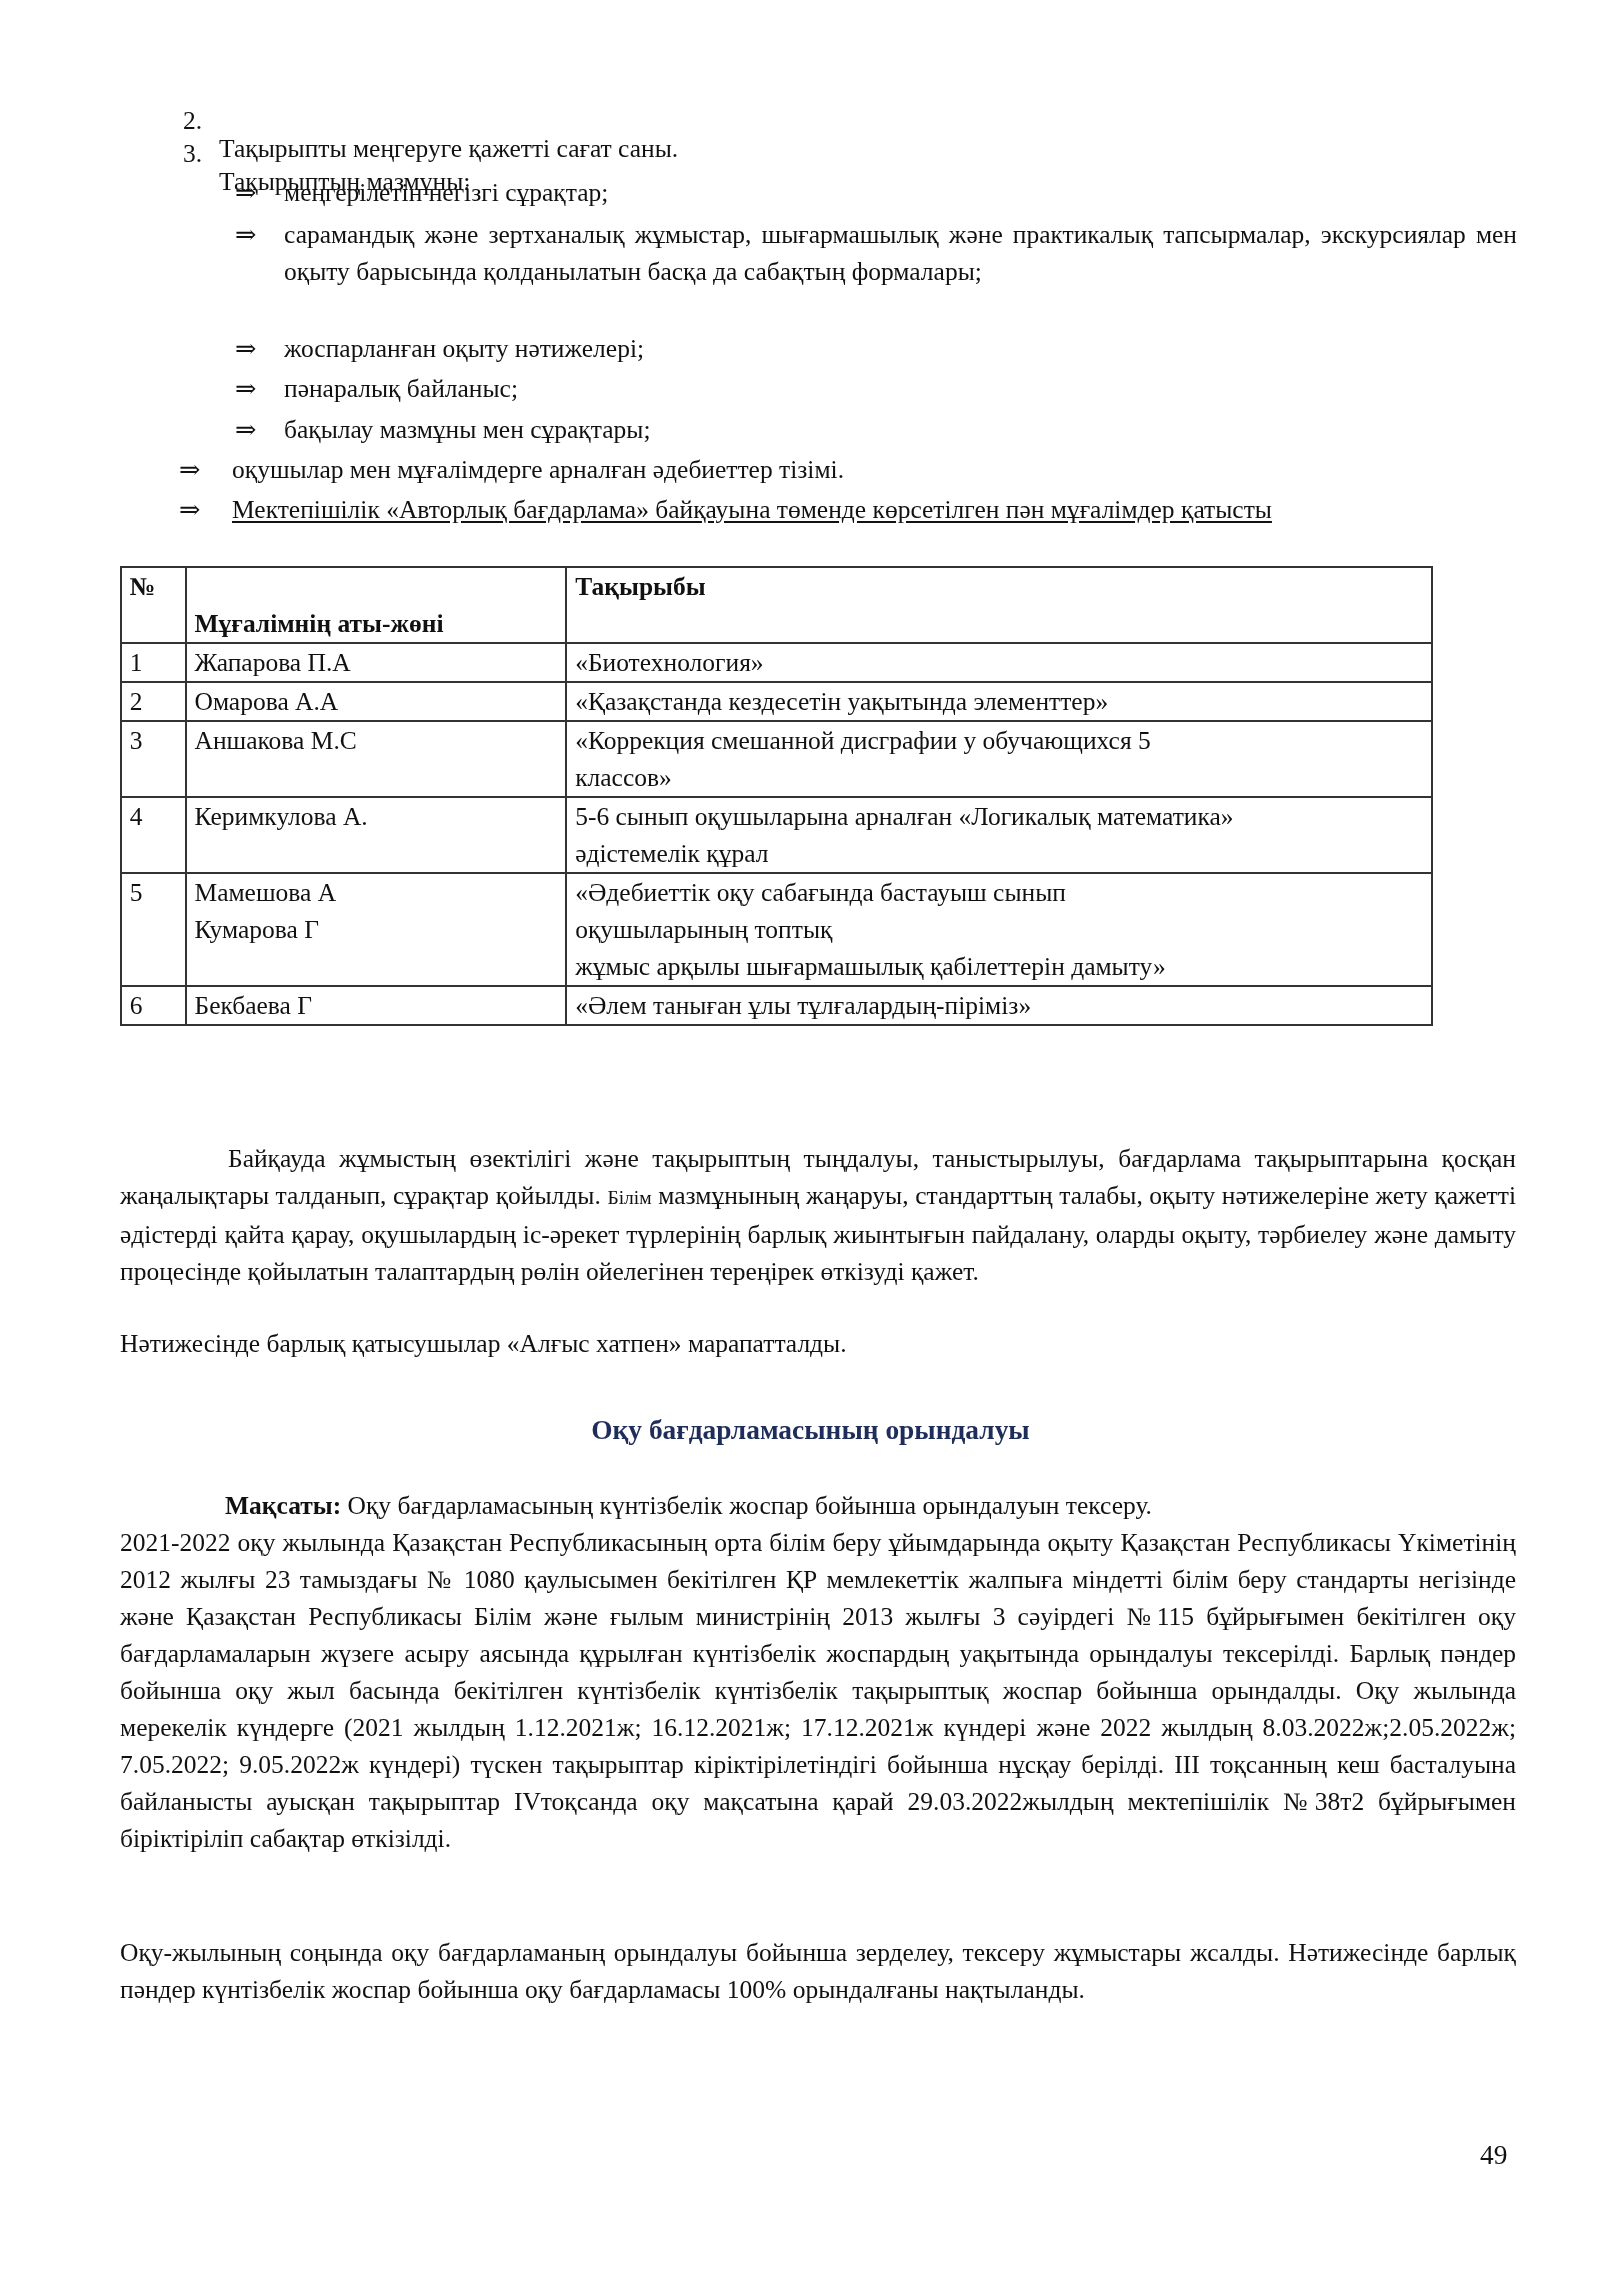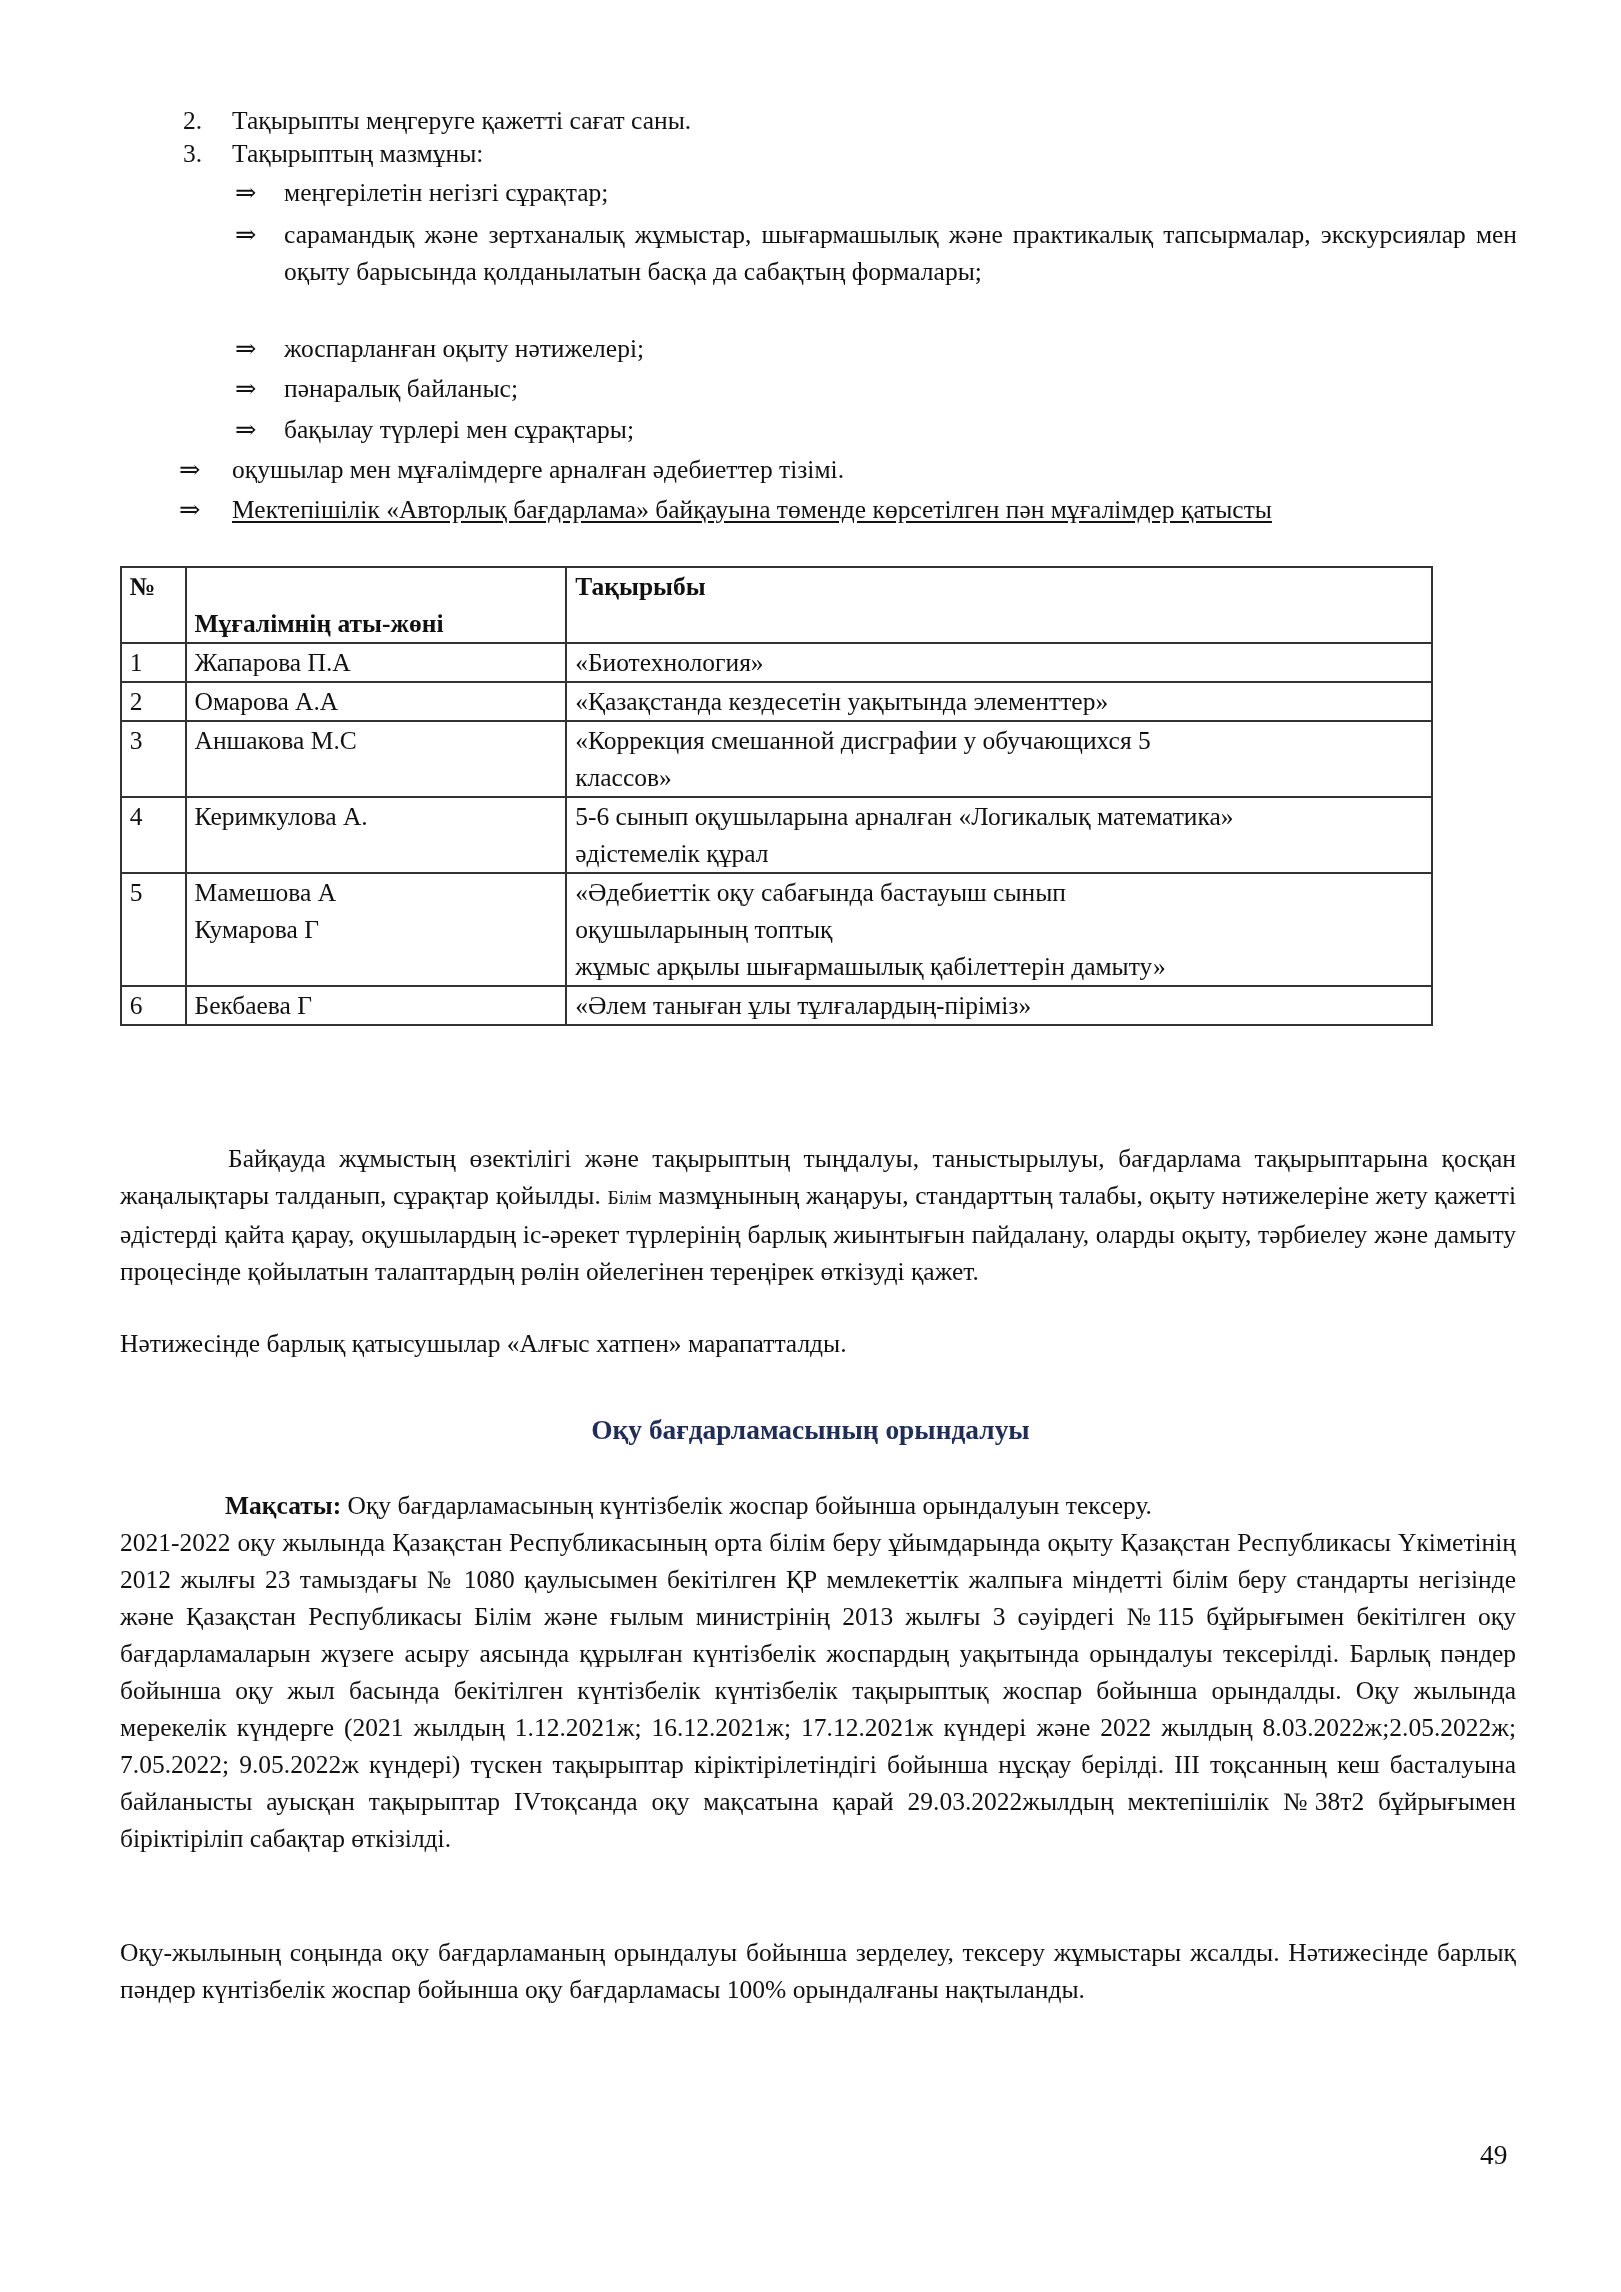--- a/index.html
+++ b/index.html
@@ -4,21 +4,21 @@
 <style>
   html, body { margin: 0; padding: 0; background: #ffffff; }
   body {
     width: 1621px; height: 2293px; position: relative; overflow: hidden;
     font-family: "Liberation Serif", "DejaVu Serif", serif;
     color: #111111; font-size: 25.5px; line-height: 37px;
   }
   .page { position: absolute; left: 0; top: 0; width: 1621px; height: 2293px; }
   .num-item { position: absolute; left: 183px; }
   .num-item .n { position: absolute; left: 0; width: 39px; }
-  .num-item .t { position: absolute; left: 49px; white-space: nowrap; }
+  .num-item .t { position: absolute; left: 36px; white-space: nowrap; margin-top: 28px; }
   .sub { position: absolute; left: 235px; width: 1282px; }
   .sub .arrow { position: absolute; left: 0; top: 0; }
   .sub .t { margin-left: 49px; text-align: justify; text-align-last: left; }
   .top-arrow { position: absolute; left: 179px; width: 1294px; }
   .top-arrow .arrow { position: absolute; left: 0; top: 0; }
   .top-arrow .t { margin-left: 53px; }
   .underline { text-decoration: underline; text-underline-offset: 2.9px; }
 
   table.teachers {
     position: absolute; left: 120px; top: 566px; width: 1313px;
@@ -69,21 +69,21 @@
   <div class="sub" style="top:330px;">
     <span class="arrow">⇒</span>
     <div class="t">жоспарланған оқыту нәтижелері;</div>
   </div>
   <div class="sub" style="top:370px;">
     <span class="arrow">⇒</span>
     <div class="t">пәнаралық байланыс;</div>
   </div>
   <div class="sub" style="top:411px;">
     <span class="arrow">⇒</span>
-    <div class="t">бақылау түрлері мен сұрақтары;</div>
+    <div class="t">бақылау мазмұны мен сұрақтары;</div>
   </div>
 
   <div class="top-arrow" style="top:451px;">
     <span class="arrow">⇒</span>
     <div class="t">оқушылар мен мұғалімдерге арналған әдебиеттер тізімі.</div>
   </div>
   <div class="top-arrow" style="top:491px;">
     <span class="arrow">⇒</span>
     <div class="t underline" style="width:1245px;">Мектепішілік «Авторлық бағдарлама» байқауына төменде көрсетілген пән мұғалімдер қатысты</div>
   </div>

